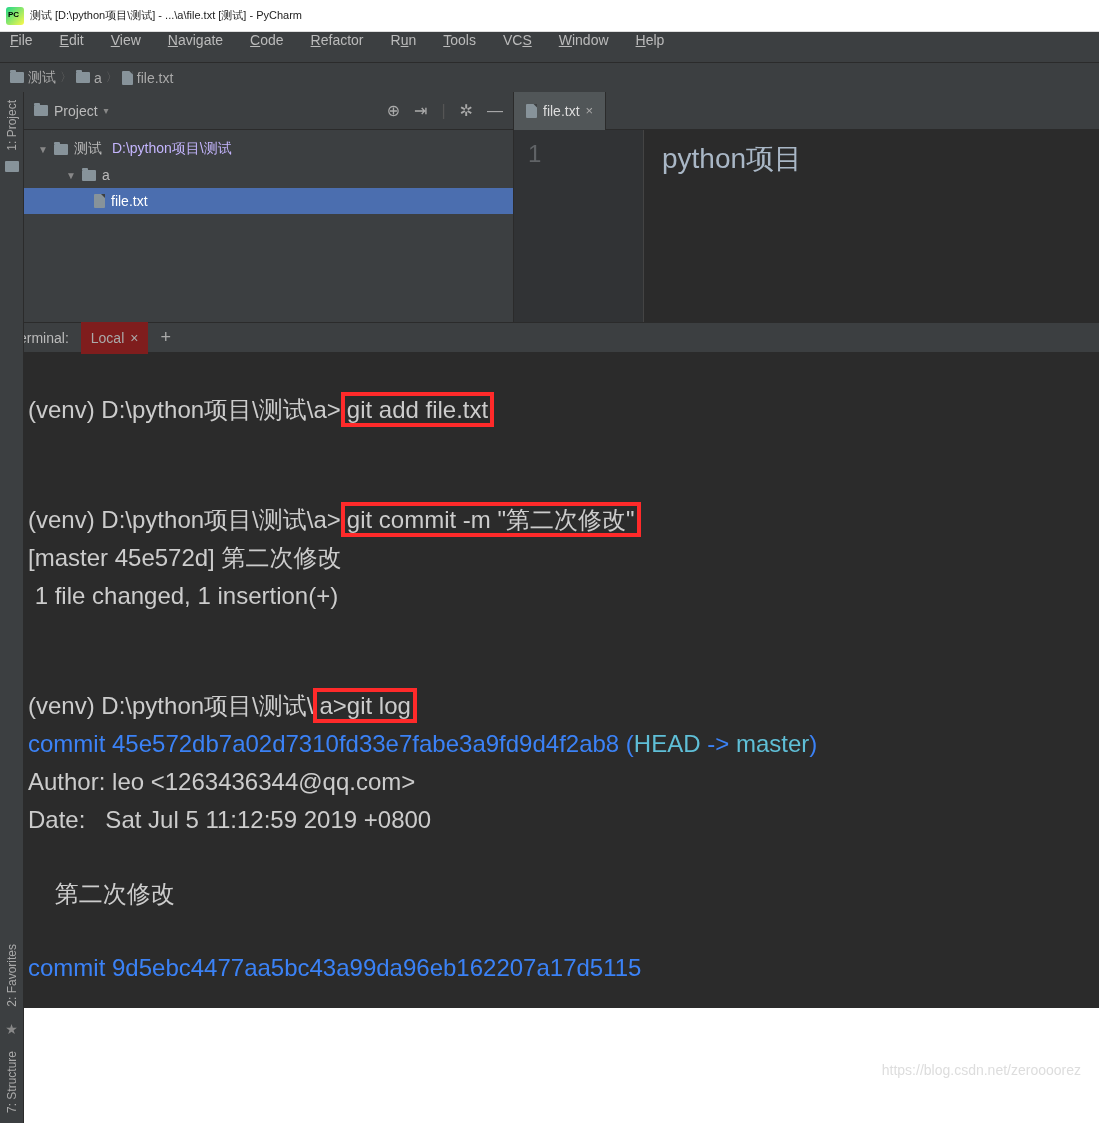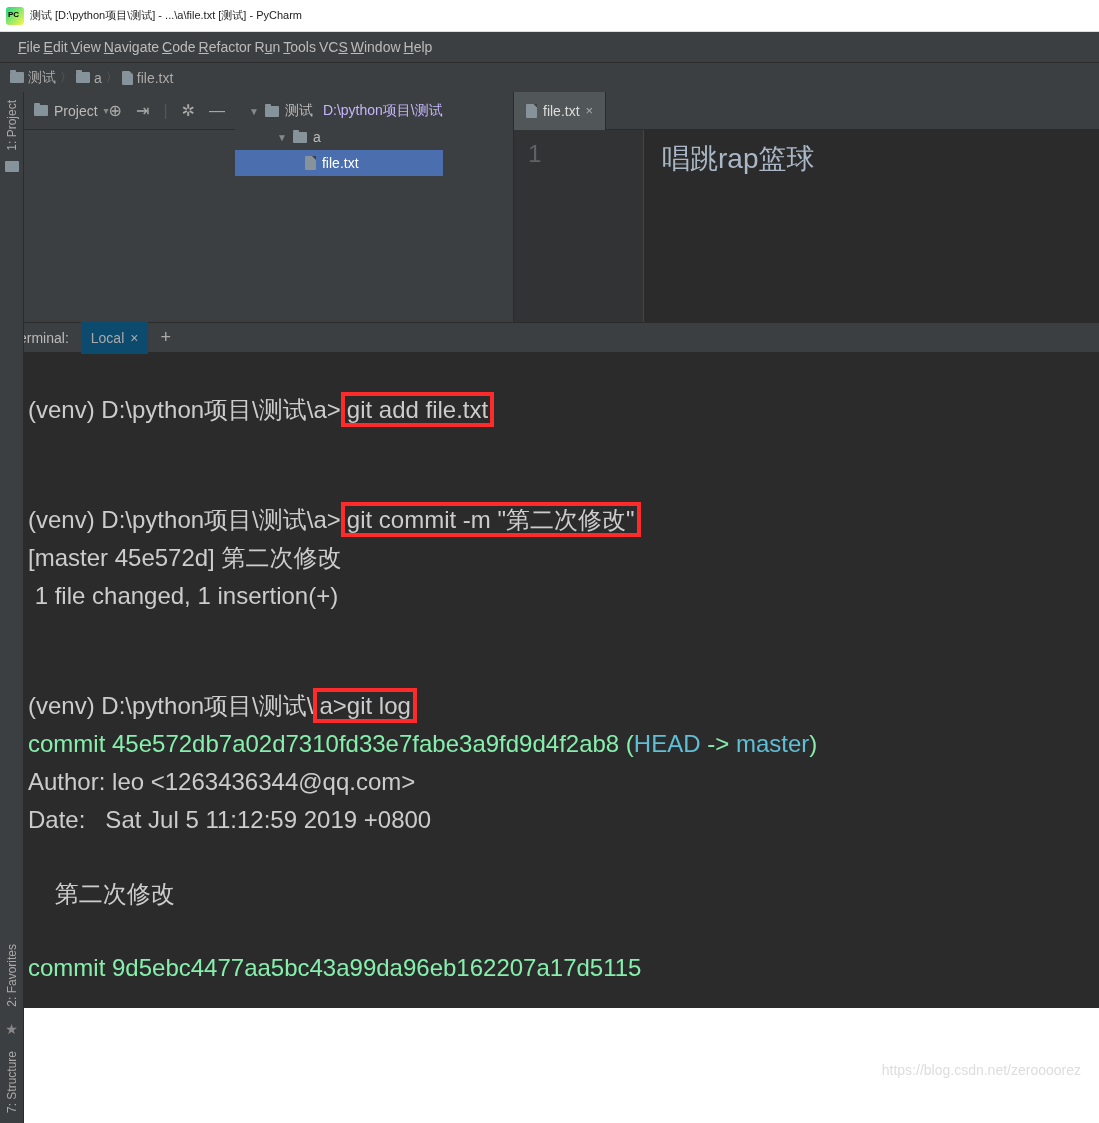--- a/index.html
+++ b/index.html
@@ -1,35 +1,35 @@
 <!DOCTYPE html>
 <html><head>
 <meta charset="utf-8">
 <style>
 * { margin:0; padding:0; box-sizing:border-box; font-family:"Segoe UI",Arial,sans-serif; }
 body { width:1099px; height:1123px; background:#fff; position:relative; overflow:hidden; }
 .titlebar { height:32px; background:#fff; display:flex; align-items:center; padding:0 6px; gap:6px; border-bottom:1px solid #ddd; }
 .app-icon { width:18px; height:18px; background:linear-gradient(135deg,#21d789 0%, #fcf84a 100%); border-radius:3px; position:relative; }
 .app-icon::after { content:"PC"; position:absolute; font-size:8px; font-weight:bold; color:#000; top:3px; left:2px; }
 .title-text { font-size:11px; color:#222; }
-.menubar { height:30px; background:#3c3f41; display:flex; align-items:center; padding:0 18px; gap:3px; color:#bbb; font-size:14px; }
+.menubar { height:30px; background:#3c3f41; display:flex; align-items:flex-start; padding:0 10px; gap:27px; color:#bbb; font-size:14px; }
 .menubar span u { text-decoration:underline; }
 .menu-item { cursor:pointer; }
 .navbar { height:30px; background:#3c3f41; display:flex; align-items:center; padding:0 10px; gap:4px; color:#aaa; font-size:14px; border-top:1px solid #2b2b2b; }
 .nav-crumb { display:flex; align-items:center; gap:4px; }
 .folder-ic { width:14px; height:11px; background:#87939a; border-radius:1px; position:relative; }
 .folder-ic::before { content:""; position:absolute; top:-2px; left:0; width:6px; height:2px; background:#87939a; border-radius:1px 1px 0 0; }
 .file-ic { width:11px; height:14px; background:#87939a; border-radius:1px; position:relative; }
 .file-ic::after { content:""; position:absolute; top:0; right:0; width:4px; height:4px; background:#3c3f41; clip-path:polygon(0 0,100% 100%,100% 0); }
 .chev { color:#666; font-size:12px; }
 .main { display:flex; height:230px; background:#3c3f41; }
 .side-tabs { width:24px; background:#3c3f41; border-right:1px solid #2b2b2b; display:flex; flex-direction:column; align-items:center; padding-top:8px; gap:10px; }
 .vtab { writing-mode:vertical-rl; transform:rotate(180deg); color:#aaa; font-size:12px; cursor:pointer; }
 .vtab-ic { width:14px; height:11px; background:#87939a; border-radius:1px; }
-.proj-panel { width:490px; background:#3c3f41; border-right:1px solid #2b2b2b; display:flex; flex-direction:row; }
+.proj-panel { width:490px; background:#3c3f41; border-right:1px solid #2b2b2b; display:flex; flex-direction:column; }
 .proj-header { height:38px; display:flex; align-items:center; justify-content:space-between; padding:0 10px; border-bottom:1px solid #2b2b2b; }
 .proj-title { display:flex; align-items:center; gap:6px; color:#bbb; font-size:14px; }
 .dd-arrow { color:#888; font-size:10px; }
 .proj-tools { display:flex; align-items:center; gap:14px; color:#aaa; font-size:16px; }
 .tool-ic { cursor:pointer; }
 .tree { padding:6px 0; color:#bbb; font-size:14px; }
 .tree-row { display:flex; align-items:center; height:26px; padding-left:14px; gap:6px; cursor:pointer; }
 .tree-row.sel { background:#4b6eaf; color:#fff; }
 .indent1 { padding-left:42px; }
 .indent2 { padding-left:70px; }
@@ -38,24 +38,24 @@
 .editor { flex:1; background:#2b2b2b; display:flex; flex-direction:column; }
 .tabbar { height:38px; background:#3c3f41; display:flex; align-items:center; border-bottom:1px solid #2b2b2b; }
 .ed-tab { height:38px; display:flex; align-items:center; gap:6px; padding:0 12px; background:#515658; color:#ddd; font-size:14px; border-right:1px solid #2b2b2b; cursor:pointer; }
 .tab-x { color:#aaa; font-size:13px; cursor:pointer; }
 .ed-body { flex:1; display:flex; }
 .gutter { width:130px; background:#313335; border-right:1px solid #444; color:#606366; font-family:"Courier New",monospace; font-size:24px; padding:10px 0 0 14px; }
 .code { flex:1; background:#2b2b2b; color:#a9b7c6; font-family:"Courier New","SimSun",monospace; font-size:28px; padding:10px 0 0 18px; }
 .term-panel { background:#2b2b2b; position:relative; }
 .term-tabs { height:30px; background:#3c3f41; display:flex; align-items:center; color:#aaa; font-size:14px; border-top:1px solid #2b2b2b; }
 .term-lbl { padding:0 12px; color:#bbb; }
-.term-tab { padding:0 10px; background:#0c4a6e; height:32px; display:flex; align-items:center; gap:6px; cursor:pointer; }
+.term-tab { padding:0 10px; background:#7f1d1d; height:32px; display:flex; align-items:center; gap:6px; cursor:pointer; }
 .term-add { padding:0 12px; color:#aaa; cursor:pointer; font-size:18px; }
 .term-body { padding:40px 28px 20px 28px; font-family:"NSimSun","Courier New",monospace; font-size:24px; color:#cccccc; line-height:1.5; }
-.term-body .yl { color:#86efac; }
+.term-body .yl { color:#3b82f6; }
 .term-body .cy { color:#5fbfd7; }
 .term-body pre { font-family:inherit; white-space:pre; margin:0; }
 .hlbox { border:4px solid #ff2a2a; display:inline; padding:0 2px; }
 .side-left { position:absolute; left:0; top:294px; width:24px; bottom:0; background:#3c3f41; border-right:1px solid #2b2b2b; display:flex; flex-direction:column; justify-content:flex-end; align-items:center; gap:14px; padding-bottom:10px; }
 .side-left .vtab { font-size:12px; }
 .star { color:#888; font-size:14px; }
 .watermark { position:absolute; right:18px; bottom:45px; color:#ddd; font-size:14px; font-family:Liberation Sans, sans-serif; }
 </style>
 </head>
 <body>
@@ -142,21 +142,21 @@
         <span class="file-ic"></span>
         <span>file.txt</span>
         <span class="tab-x">×</span>
       </div>
     </div>
     <div class="ed-body">
       <div class="gutter">
         <div>1</div>
       </div>
       <div class="code">
-        <span>唱跳rap篮球</span>
+        <span>python项目</span>
       </div>
     </div>
   </div>
 </div>
 
 <div class="term-panel">
   <div class="term-tabs">
     <span class="term-lbl">Terminal:</span>
     <span class="term-tab">
       <span>Local</span>

